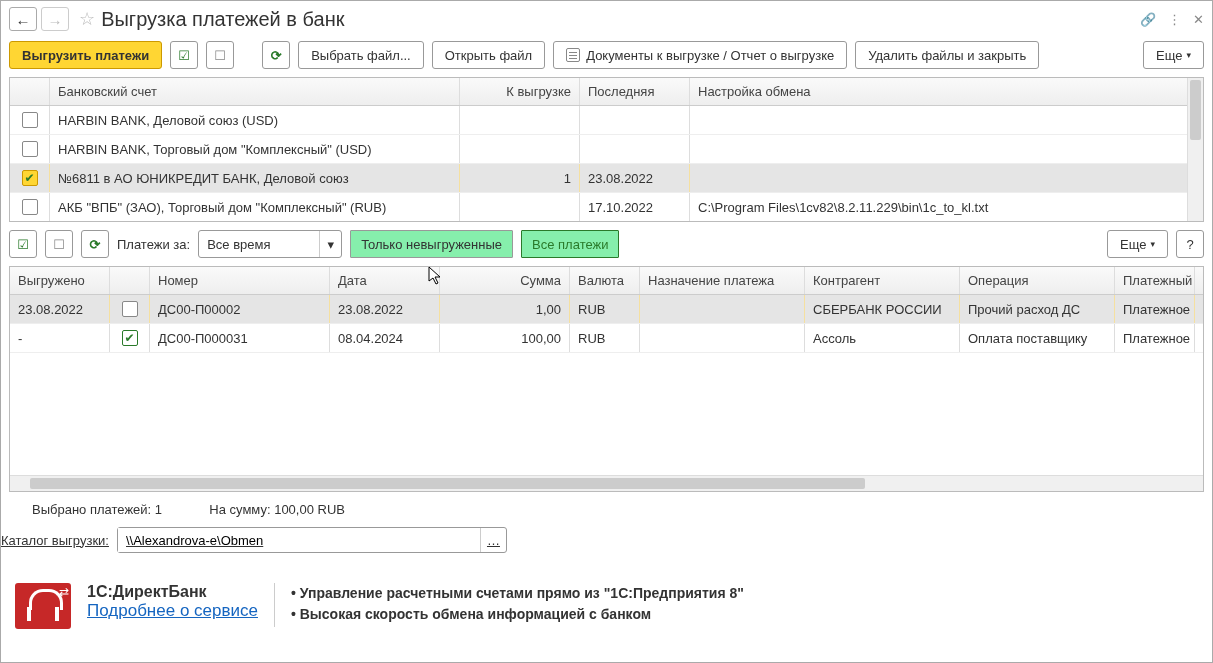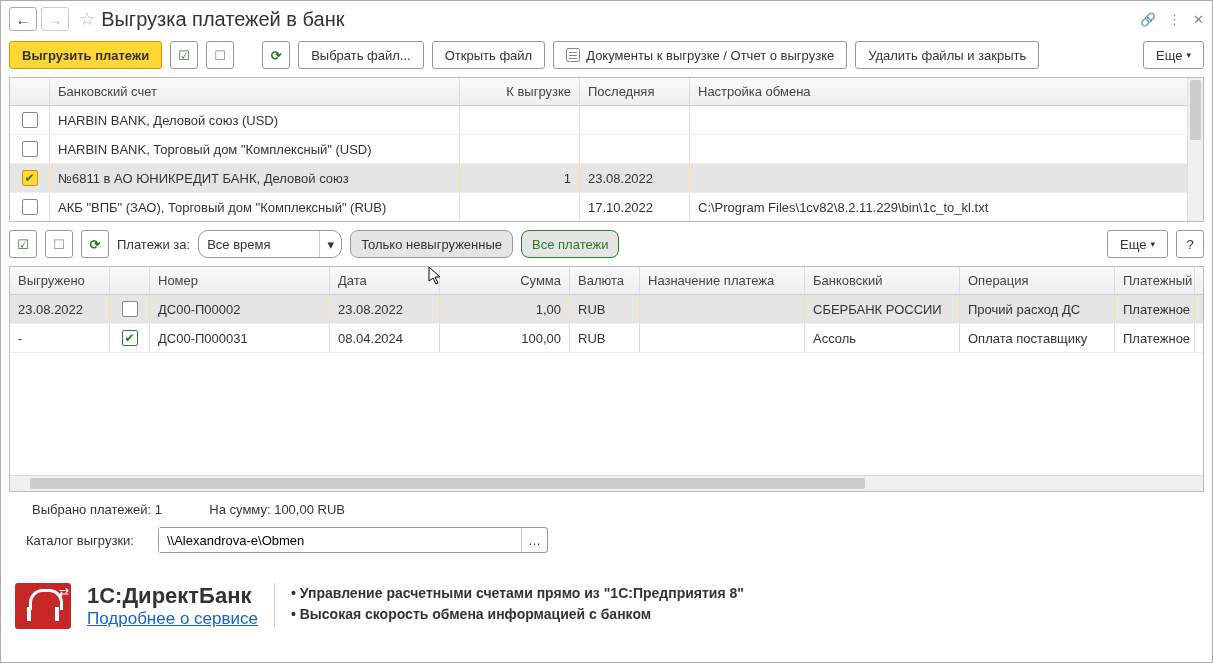--- a/index.html
+++ b/index.html
@@ -39,53 +39,53 @@
   
   .accounts .c-acc{flex:0 0 410px;}
   .accounts .c-upl{flex:0 0 120px;justify-content:flex-end;}
   .accounts .c-last{flex:0 0 110px;}
   .accounts .c-cfg{flex:1;}
   .accounts{height:145px;overflow:hidden;}
   .vscroll{position:absolute;right:0;top:0;bottom:0;width:16px;background:#f0f0f0;border-left:1px solid #ddd;}
   .vscroll .thumb{position:absolute;left:2px;right:2px;top:2px;height:60px;background:#ccc;border-radius:2px;}
   
   .subbar{display:flex;align-items:center;padding:8px;gap:8px;}
-  .seg{border:1px solid #999;border-radius:8px;height:28px;display:flex;align-items:center;padding:12px 10px;background:#e5e5e5;cursor:pointer;}
+  .seg{border:1px solid #999;border-radius:1px;height:28px;display:flex;align-items:center;padding:12px 10px;background:#86efac;cursor:pointer;}
   .seg.active{color:#2a7a2a;border-color:#2a7a2a;}
   .label{font-size:13px;color:#333;}
-  .dropdown{height:28px;border:1px solid #999;border-radius:10px;background:#fff;display:flex;align-items:stretch;}
+  .dropdown{height:28px;border:1px solid #999;border-radius:3px;background:#fff;display:flex;align-items:stretch;}
   .dropdown .val{padding:0 8px;display:flex;align-items:center;width:120px;}
   .dropdown .caret{width:22px;border-left:1px solid #ccc;display:flex;align-items:center;justify-content:center;}
   
   .payments .c-up{flex:0 0 100px;}
   .payments .c-chk{flex:0 0 40px;justify-content:center;}
   .payments .c-num{flex:0 0 180px;}
   .payments .c-date{flex:0 0 110px;}
   .payments .c-sum{flex:0 0 130px;justify-content:flex-end;}
   .payments .c-cur{flex:0 0 70px;}
   .payments .c-purp{flex:0 0 165px;}
   .payments .c-ctr{flex:0 0 155px;}
   .payments .c-op{flex:0 0 155px;}
   .payments .c-pay{flex:0 0 80px;}
   .payments .tbody{height:180px;background:#fff;}
   .hscroll{height:16px;background:#f0f0f0;border-top:1px solid #ddd;position:relative;}
   .hscroll .thumb{position:absolute;left:20px;top:2px;bottom:2px;width:70%;background:#ccc;border-radius:2px;}
   
   .summary{padding:10px 14px 6px 31px;font-size:13px;}
-  .catalog-row{display:flex;align-items:center;padding:4px 25px;gap:24px;}
+  .catalog-row{display:flex;align-items:center;padding:4px 0;gap:8px;text-decoration:underline;}
   .path-input{flex:0 0 390px;height:26px;border:1px solid #999;border-radius:3px;display:flex;}
   .path-input input{border:none;flex:1;padding:0 8px;font-size:13px;outline:none;}
   .path-input .browse{width:26px;border-left:1px solid #ccc;display:flex;align-items:center;justify-content:center;cursor:pointer;}
   
   .promo{display:flex;align-items:flex-start;padding:8px 14px;gap:16px;margin-top:18px;}
   .promo-logo{width:56px;height:46px;background:#c62828;border-radius:3px;position:relative;}
   .promo-logo::before{content:"";position:absolute;left:12px;right:12px;bottom:8px;height:14px;border-left:4px solid #fff;border-right:4px solid #fff;}
   .promo-logo::after{content:"";position:absolute;left:14px;top:6px;width:28px;height:18px;border:3px solid #fff;border-bottom:none;border-radius:14px 14px 0 0;}
   .promo-arrow{position:absolute;right:2px;top:2px;color:#fff;font-size:12px;}
-  .promo-title{font-size:22px;font-weight:bold;color:#333;}
+  .promo-title{font-size:16px;font-weight:bold;color:#333;}
   .promo-link{color:#1565c0;text-decoration:underline;cursor:pointer;font-size:17px;}
   .promo-sep{border-left:1px solid #ccc;height:44px;}
   .promo-lines div{font-size:14px;line-height:1.5;font-weight:bold;}
   .cursor{position:absolute;left:427px;top:265px;pointer-events:none;}
 </style>
 </head>
 <body>
 
 <div class="titlebar">
   <div class="nav-btn">←</div>
@@ -199,21 +199,21 @@
 
 <div class="table-wrap payments" style="margin-bottom:0">
   <div class="thead">
     <div class="th c-up">Выгружено</div>
     <div class="th c-chk"></div>
     <div class="th c-num">Номер</div>
     <div class="th c-date">Дата</div>
     <div class="th c-sum">Сумма</div>
     <div class="th c-cur">Валюта</div>
     <div class="th c-purp">Назначение платежа</div>
-    <div class="th c-ctr">Банковский</div>
+    <div class="th c-ctr">Контрагент</div>
     <div class="th c-op">Операция</div>
     <div class="th c-pay">Платежный</div>
   </div>
   <div class="tbody" id="payments-body">
       <div class="trow sel">
         <div class="td c-up">23.08.2022</div>
         <div class="td c-chk">
           <div class="chk"></div>
         </div>
         <div class="td c-num">ДС00-П00002</div>

